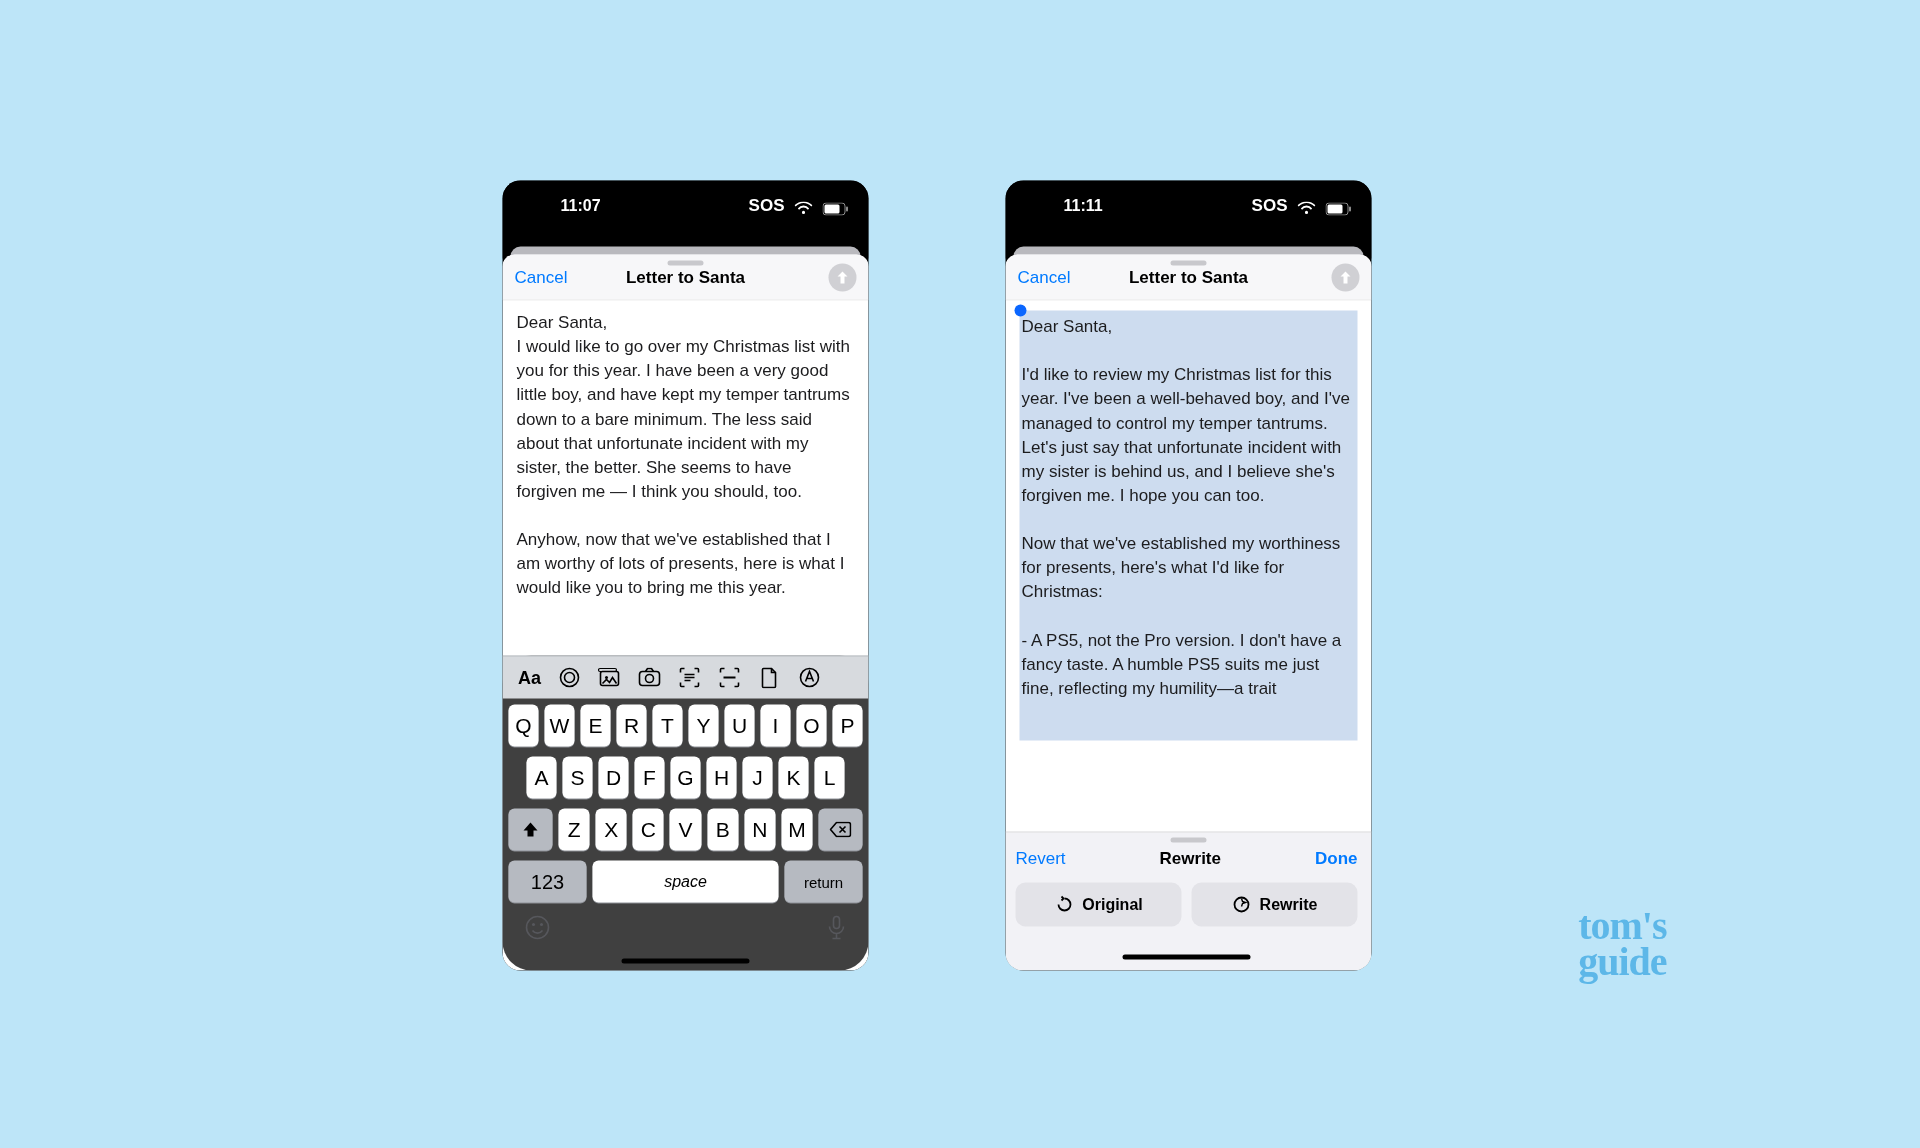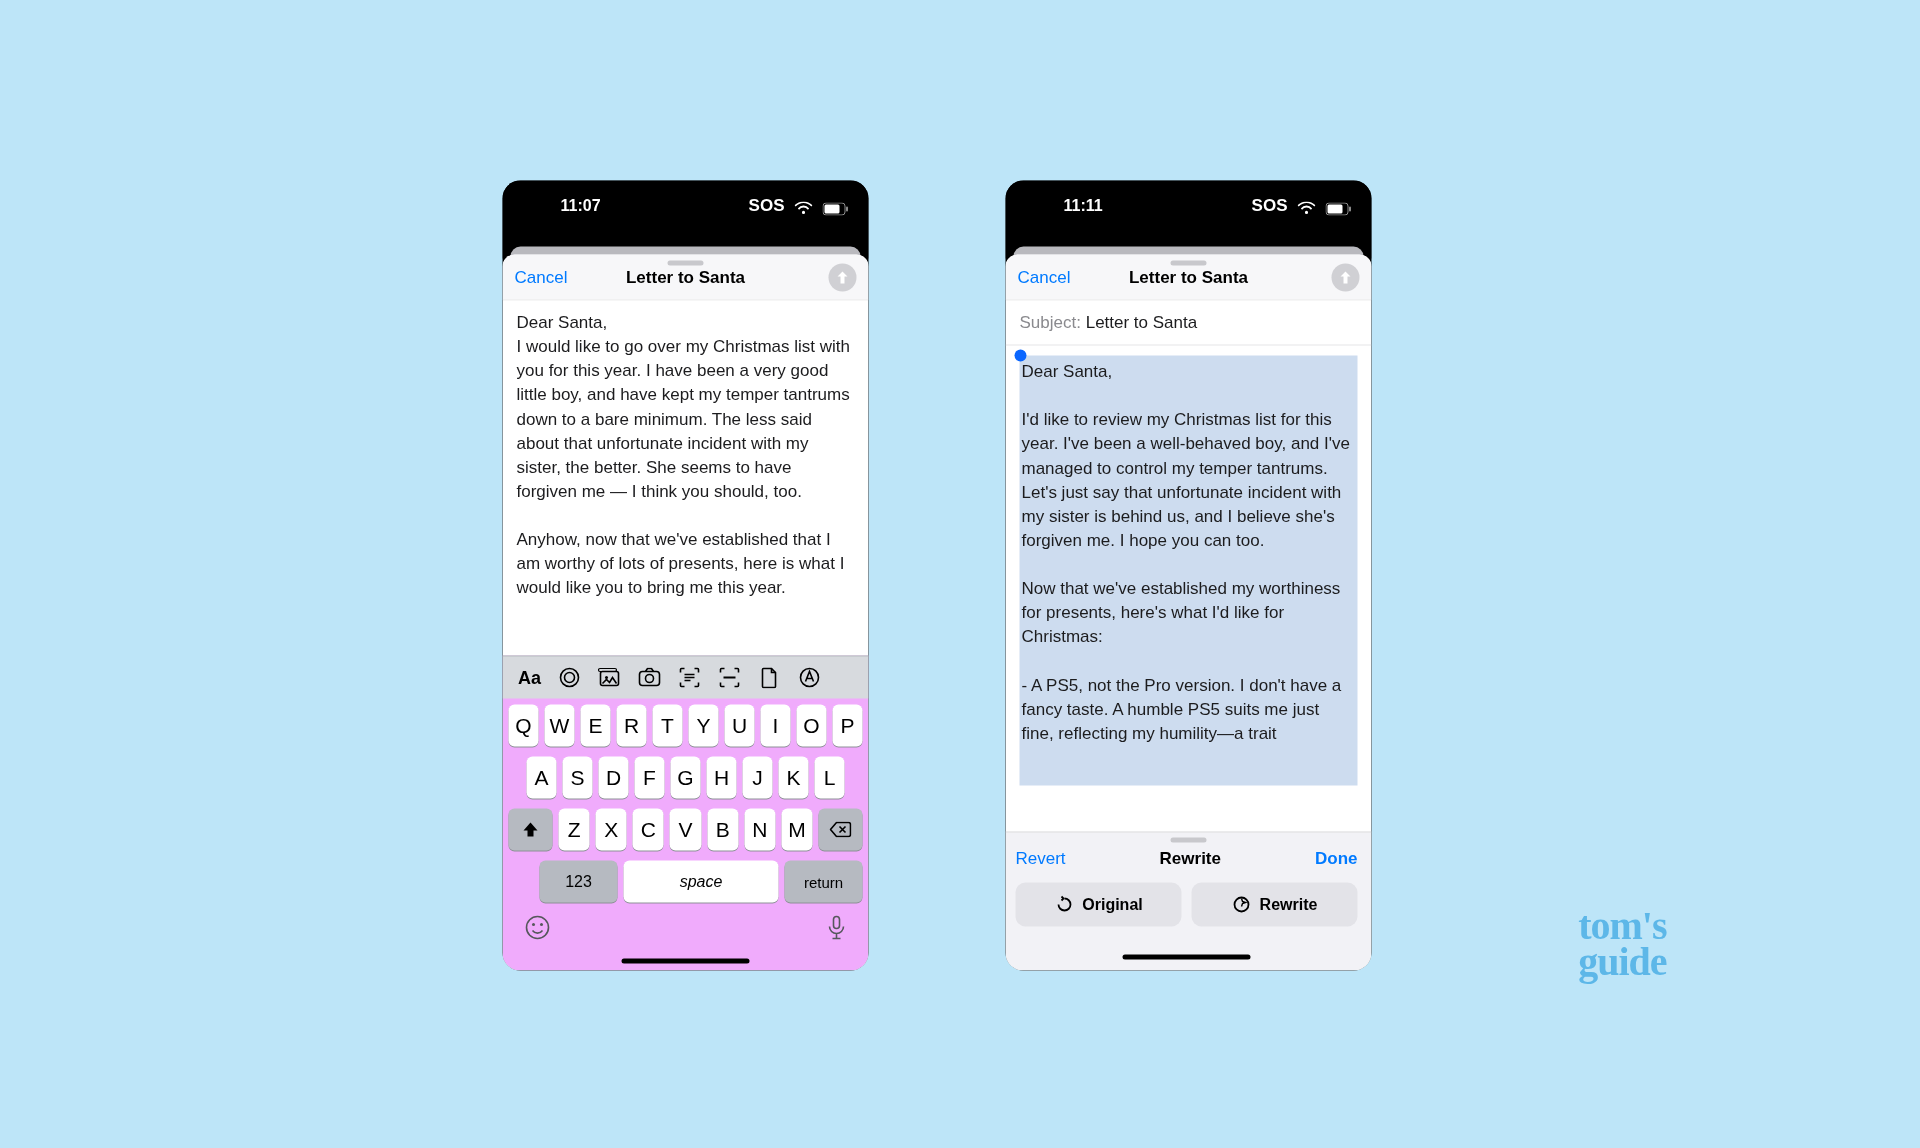--- a/index.html
+++ b/index.html
@@ -119,21 +119,21 @@
   .highlighted {
     background:#cddcef;
     font-size:17px;
     line-height:1.42;
     color:#1c1c1e;
     white-space:pre-wrap;
     padding:4px 2px 40px 2px;
   }
 
   
-  .kbd-area { background:#f0abfc; }
+  .kbd-area { background:#404040;border-radius:29px; }
   .kbd-toolbar {
     display:flex; gap:14px; align-items:center;
     padding:8px 14px; background:#d7dade;
     border-top:1px solid #b8bbc0;
   }
   .kbd-toolbar .tbicon { width:26px;height:26px; display:flex;align-items:center;justify-content:center; }
   .kbd {
     padding:6px 6px 2px 6px;
     display:flex; flex-direction:column; gap:10px;
   }
@@ -141,21 +141,21 @@
   .key {
     background:#fff; border-radius:6px;
     box-shadow: 0 1px 0 #8d9096;
     flex:1; height:42px;
     display:flex;align-items:center;justify-content:center;
     font-size:21px; font-weight:500; color:#000;
   }
   .krow.offset { padding:0 18px; }
   .key.shift, .key.bksp { background:#b6bac1; flex:0 0 44px; }
   .key.bksp { font-size:22px; }
-  .krow.bottom .key.num { flex:0 0 78px; background:#b6bac1; font-size:16px;margin-left:31px; }
+  .krow.bottom .key.num { flex:0 0 78px; background:#b6bac1; font-size:20px; }
   .krow.bottom .key.space { flex:1; font-size:16px;font-style:italic; }
   .krow.bottom .key.ret { flex:0 0 78px; background:#b6bac1; font-size:15px; }
   .kbd-footer {
     display:flex; justify-content:space-between; align-items:center;
     padding:10px 22px 6px 22px;
   }
   .home-ind {
     height:20px; display:flex; justify-content:center; align-items:center;
   }
   .home-ind::after {
@@ -379,24 +379,20 @@
         <div class="nav-left">Cancel</div>
         <div class="nav-title">Letter to Santa</div>
         <div class="nav-right">
           <div class="send-circle">
             <svg width="14" height="14" viewBox="0 0 14 14">
                 <path fill="#fff" d="M7 1l5 5H9v7H5V6H2l5-5z"></path>
               </svg>
           </div>
         </div>
       </div>
-      <div class="subject-row">
-        <span class="subject-label">Subject:</span>
-        <span class="subject-value">Letter to Santa</span>
-      </div>
       <div class="highlight-wrap">
         <div class="sel-handle"></div>
         <div class="highlighted">Dear Santa,
 
 I'd like to review my Christmas list for this year. I've been a well-behaved boy, and I've managed to control my temper tantrums. Let's just say that unfortunate incident with my sister is behind us, and I believe she's forgiven me. I hope you can too.
 
 Now that we've established my worthiness for presents, here's what I'd like for Christmas:
 
 - A PS5, not the Pro version. I don't have a fancy taste. A humble PS5 suits me just fine, reflecting my humility—a trait</div>
       </div>

